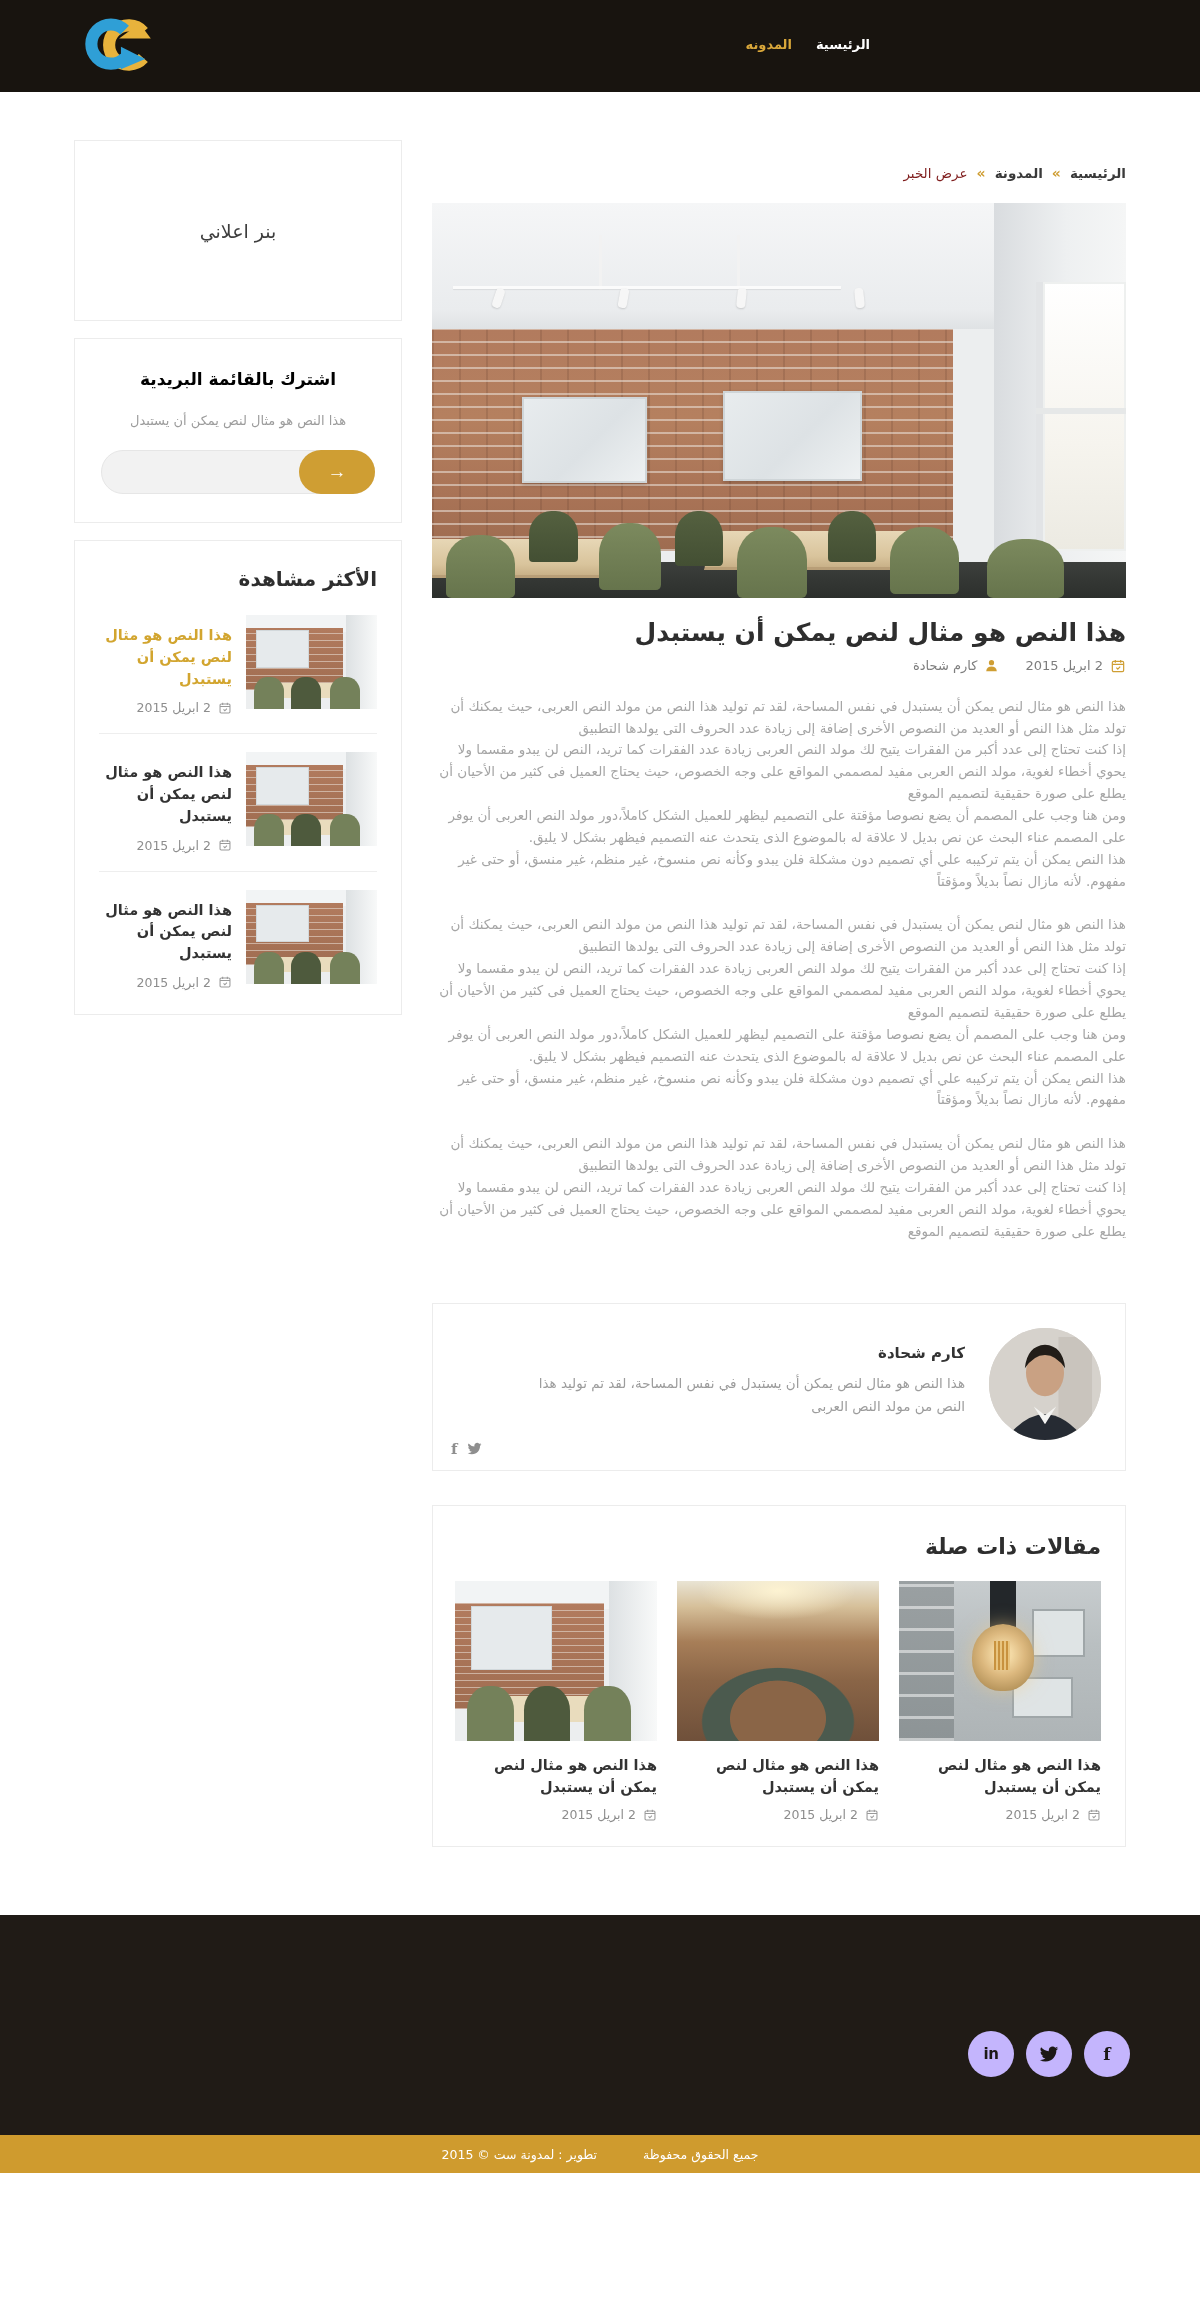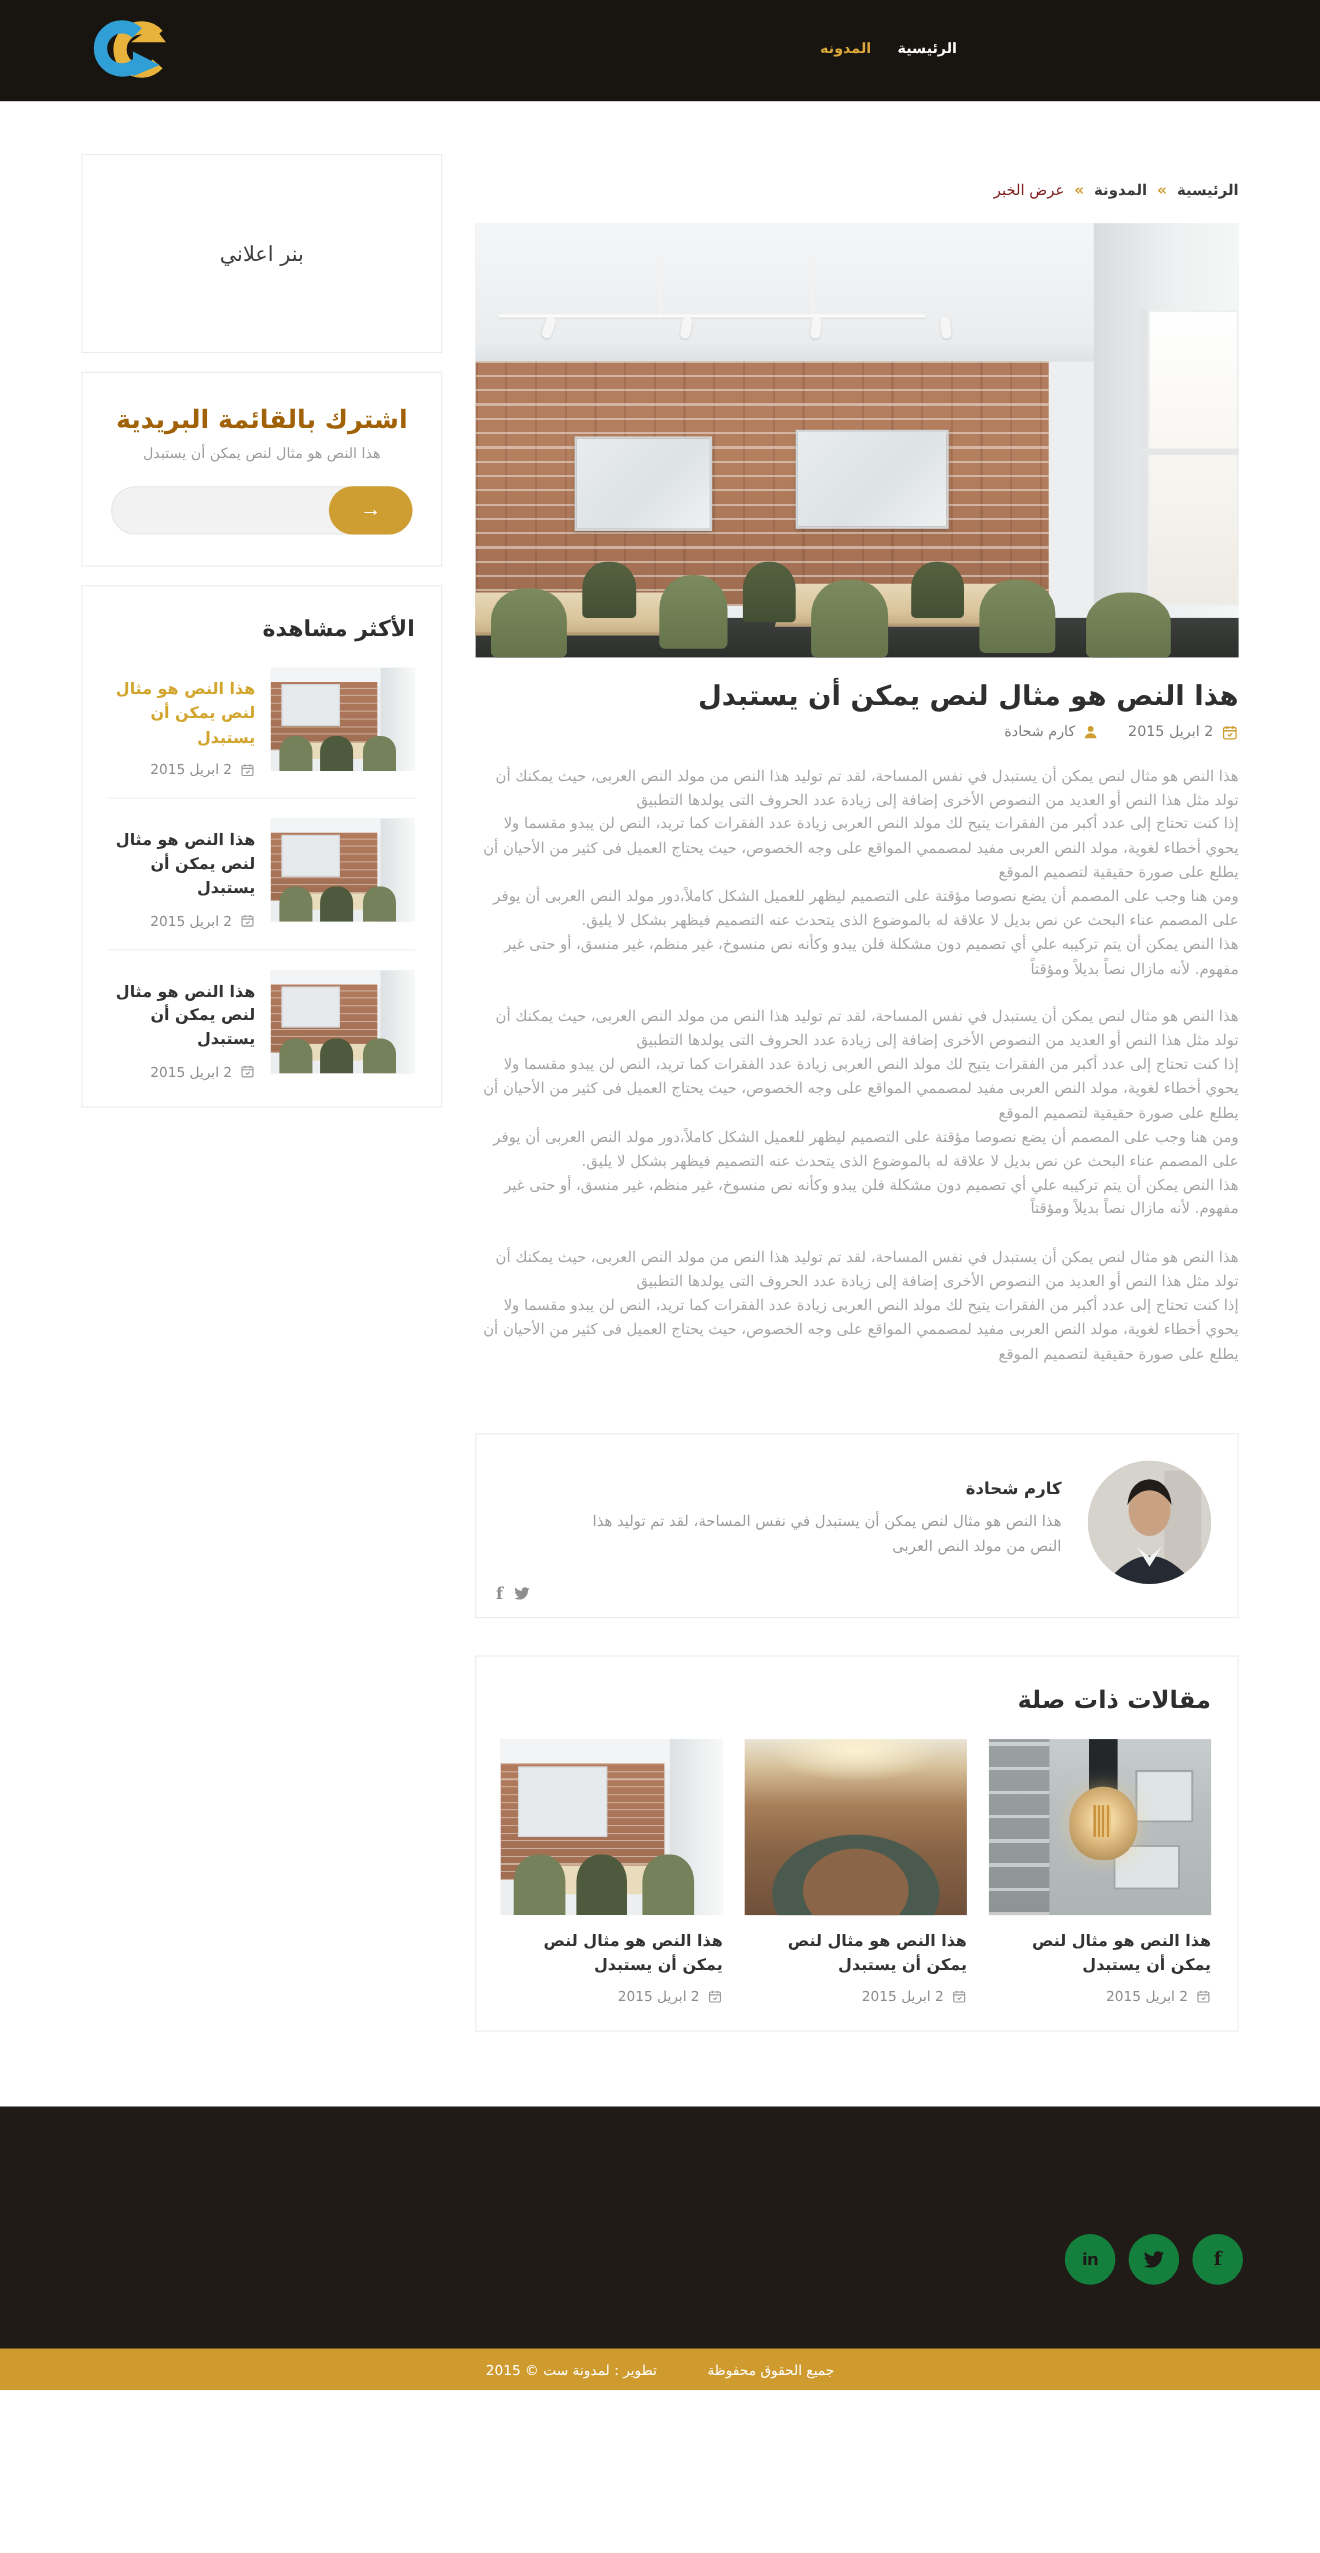--- a/index.html
+++ b/index.html
@@ -88,21 +88,21 @@
   .bulb-win{position:absolute;background:#dfe4e5;border:2px solid #9fa6a8}
   .bulb-rod{position:absolute;top:0;left:45%;width:13%;height:34%;background:#23272a}
   .bulb-glass{position:absolute;top:27%;left:36%;width:31%;height:42%;border-radius:50% 50% 46% 46%;
     background:radial-gradient(circle at 50% 45%, #f3d9a4 0 18%, #dcb87e 45%, #b9975e 75%, #8d7a58 100%);box-shadow:0 0 18px rgba(240,205,140,.55)}
   .bulb-fil{position:absolute;top:38%;left:47%;width:8%;height:18%;background:repeating-linear-gradient(90deg,#c8923e 0 2px,#e8c47e 2px 4px)}
 
   
   .side-box{border:1px solid #ececec;background:#fff;margin-bottom:17px}
   .banner-box{margin-top:48px;height:181px;display:flex;align-items:center;justify-content:center;font-size:19px;color:#3e3e3e}
   .sub-box{padding:26px 26px 28px;text-align:center}
-  .sub-title{font-size:23px;font-weight:bold;color:#a16207;margin:4px 0 10px}
+  .sub-title{font-size:17px;font-weight:bold;color:#000000;margin:4px 0 24px}
   .sub-sub{font-size:13px;color:#9c9c9c;margin:0 0 22px}
   .pill{position:relative;height:44px;background:#f2f2f2;border:1px solid #e6e6e6;border-radius:999px}
   .pill input{position:absolute;inset:0;border:none;background:transparent;border-radius:999px;padding:0 18px 0 84px;font-size:13px;outline:none;direction:rtl}
   .pill .go{position:absolute;top:-1px;right:-1px;height:44px;width:76px;border:none;border-radius:999px;background:#cf9e33;color:#fff;font-size:19px;cursor:pointer;display:flex;align-items:center;justify-content:center}
   .mv-box{padding:22px 24px 6px}
   .mv-title{font-size:20px;font-weight:bold;color:#2e2e2e;margin:4px 0 6px}
   .mv-item{display:flex;gap:14px;padding:18px 0;border-bottom:1px solid #eee;cursor:pointer}
   .mv-item:last-child{border-bottom:none}
   .mv-thumb{width:131px;height:94px;flex:none}
   .mv-text{flex:1;min-width:0;padding-top:10px}
@@ -120,21 +120,21 @@
   .progress i{display:block;height:100%;width:68%;background:#fff}
   .vol{color:#fff;display:inline-flex;cursor:pointer}
 
   
   .site-footer{background:#201b16}
   .footer-inner{width:1060px;margin:0 auto;padding:64px 0 58px;display:flex;justify-content:space-between;align-items:flex-start}
   .about{width:600px}
   .about h3{color:#fff;font-size:15px;font-weight:bold;margin:0 0 28px}
   .about p{color:#b3aeaa;font-size:13.5px;line-height:1.85;margin:0}
   .foot-social{display:flex;gap:12px;margin-top:52px;margin-left:140px}
-  .fs-circle{width:46px;height:46px;border-radius:50%;background:#15803d;color:#1d1916;display:flex;align-items:center;justify-content:center;cursor:pointer}
+  .fs-circle{width:46px;height:46px;border-radius:50%;background:#c4b5fd;color:#1d1916;display:flex;align-items:center;justify-content:center;cursor:pointer}
   .fs-circle .txt{font-weight:bold;font-size:17px;font-family:"DejaVu Serif",serif}
   .fs-circle .txt.in{font-family:"DejaVu Sans",sans-serif;font-size:15px;letter-spacing:-.5px}
   .copybar{height:38px;background:#cf9b2e;display:flex;align-items:center;justify-content:center;gap:46px;color:#fff;font-size:12.5px}
 
   
   .mini-room .mceil{top:0;left:0;right:0;height:18%;background:#f2f4f5}
   .mini-room .mbrick{top:14%;left:0;width:74%;height:66%;
     background-image:repeating-linear-gradient(0deg, rgba(236,228,220,.55) 0 1px, rgba(0,0,0,0) 1px 7px),linear-gradient(180deg,#b27b5e,#a06d51)}
   .mini-room .mwin{top:0;right:0;width:24%;height:100%;background:linear-gradient(90deg,#dde1e3,#f8f9f9)}
   .mini-room .mboard{top:16%;left:8%;width:40%;height:40%;background:#e6eaec;border:1px solid #d2d8db}

